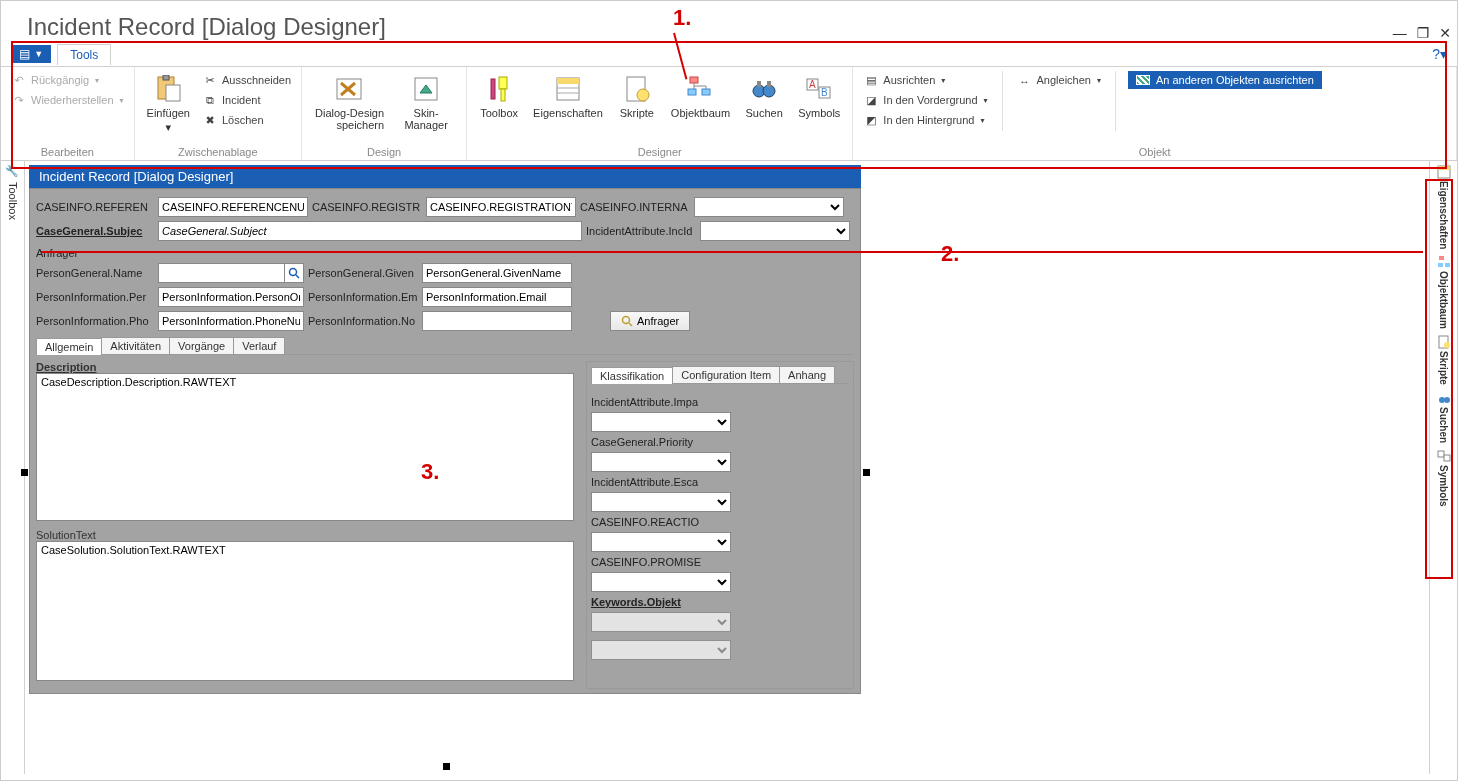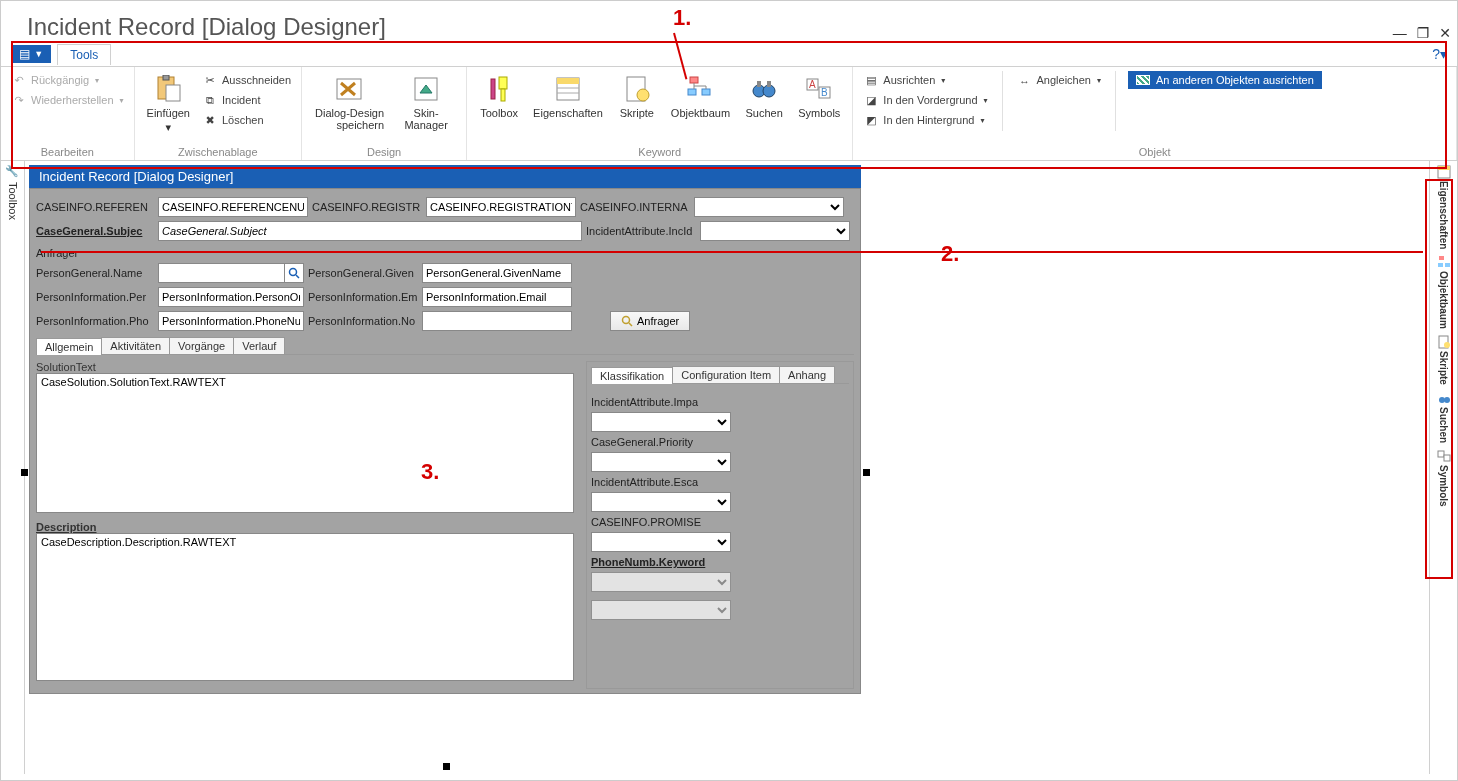--- a/index.html
+++ b/index.html
@@ -236,21 +236,21 @@
               <svg width="28" height="28">
                 <rect x="2" y="4" width="11" height="11" fill="#fff" stroke="#888"></rect>
                 <text x="4" y="13" font-size="10" fill="#c44">A</text>
                 <rect x="14" y="12" width="11" height="11" fill="#fff" stroke="#888"></rect>
                 <text x="16" y="21" font-size="10" fill="#48c">B</text>
               </svg>
             </div>
             <span>Symbols</span>
           </div>
       </div>
-      <div class="label">Keyword</div>
+      <div class="label">Designer</div>
     </div>
 
     <div class="rgroup" style="flex:1;">
       <div class="body">
         <div class="vbtns">
           <div class="rbutton">
               <span class="sicon">▤</span>
               <span>Ausrichten</span>
               <span class="drop">▾</span>
             </div>
@@ -351,26 +351,26 @@
         <div class="tabset">
           <div class="t active">Allgemein</div>
           <div class="t">Aktivitäten</div>
           <div class="t">Vorgänge</div>
           <div class="t">Verlauf</div>
         </div>
 
         <div class="two-col">
           <div class="col-left">
             <div class="fieldblock">
+              <div class="fblabel">Description</div>
+              <textarea class="ta" style="">CaseDescription.Description.RAWTEXT</textarea>
+            </div>
+            <div class="fieldblock">
               <div>SolutionText</div>
               <textarea class="ta short" style="">CaseSolution.SolutionText.RAWTEXT</textarea>
-            </div>
-            <div class="fieldblock">
-              <div class="fblabel">Description</div>
-              <textarea class="ta" style="">CaseDescription.Description.RAWTEXT</textarea>
             </div>
           </div>
           <div class="col-right">
             <div class="tabset" style="margin-top:0">
               <div class="t active">Klassifikation</div>
               <div class="t">Configuration Item</div>
               <div class="t">Anhang</div>
             </div>
             <div style="padding-top:8px">
               <div class="frow">
@@ -379,25 +379,29 @@
                 </div>
               <div class="frow">
                   <div class="flabel">CaseGeneral.Priority</div>
                   <select class="fselect"></select>
                 </div>
               <div class="frow">
                   <div class="flabel">IncidentAttribute.Esca</div>
                   <select class="fselect"></select>
                 </div>
               <div class="frow">
+                  <div class="flabel">CASEINFO.REACTIO</div>
+                  <select class="fselect"></select>
+                </div>
+              <div class="frow">
                   <div class="flabel">CASEINFO.PROMISE</div>
                   <select class="fselect"></select>
                 </div>
               <div class="frow">
-                  <div class="flabel bold">PhoneNumb.Keyword</div>
+                  <div class="flabel bold">Keywords.Objekt</div>
                   <select class="fselect" disabled=""></select>
                 </div>
               <div class="frow">
                   <div class="flabel"></div>
                   <select class="fselect" disabled=""></select>
                 </div>
             </div>
           </div>
         </div>
       </div>

